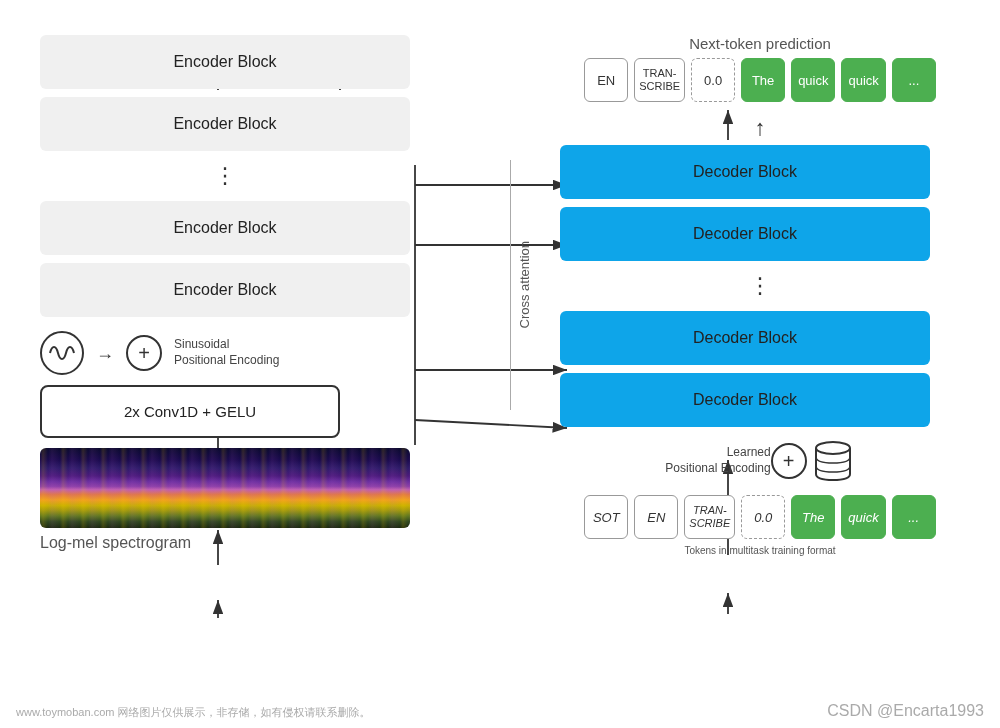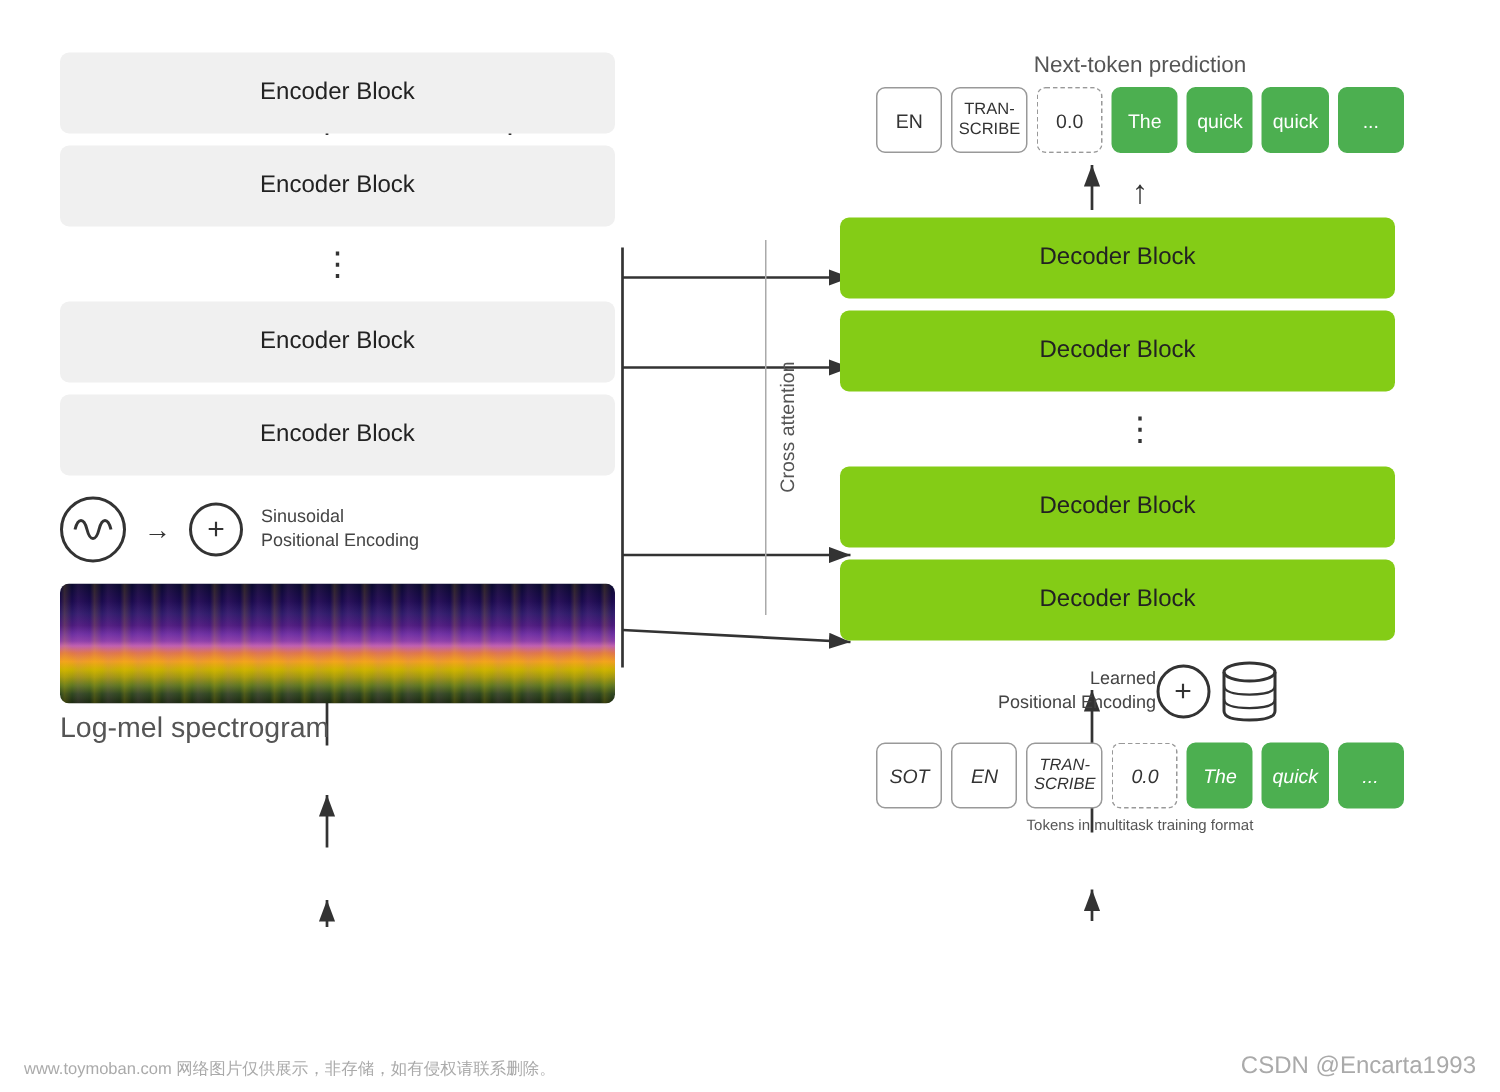--- a/index.html
+++ b/index.html
@@ -109,21 +109,21 @@
     
     .spectrogram-container {
       margin-top: 8px;
       width: 370px;
       height: 80px;
       border-radius: 6px;
       overflow: hidden;
       position: relative;
     }
     .spectrogram-label {
-      font-size: 19px;
+      font-size: 16px;
       color: #555;
       text-align: center;
       margin-top: 6px;
     }
 
     
     .decoder-side {
       display: flex;
       flex-direction: column;
       align-items: center;
@@ -166,21 +166,21 @@
       margin-bottom: 6px;
     }
 
     .decoder-blocks {
       display: flex;
       flex-direction: column;
       gap: 8px;
       width: 100%;
     }
     .decoder-block {
-      background: #84cc16;
+      background: #0ea5e9;
       border-radius: 6px;
       padding: 18px 20px;
       text-align: center;
       font-size: 16px;
       color: #222;
       width: 370px;
     }
 
     
     .learned-pos-row {
@@ -353,20 +353,23 @@
         </div>
         <div class="arrow-right">→</div>
         <div class="plus-circle">
           <span>+</span>
         </div>
         <div class="pos-label">
           Sinusoidal<br>Positional Encoding
         </div>
       </div>
 
+      <div class="conv-block">
+        <span>2x Conv1D + GELU</span>
+      </div>
 
       <div class="spectrogram-container" style="margin-top:10px;">
         <div class="spectrogram-bg">
           <div class="spectrogram-noise"></div>
         </div>
       </div>
       <div class="spectrogram-label">Log-mel spectrogram</div>
     </div>
 
     <div class="decoder-side" style="margin-left: 100px;">

